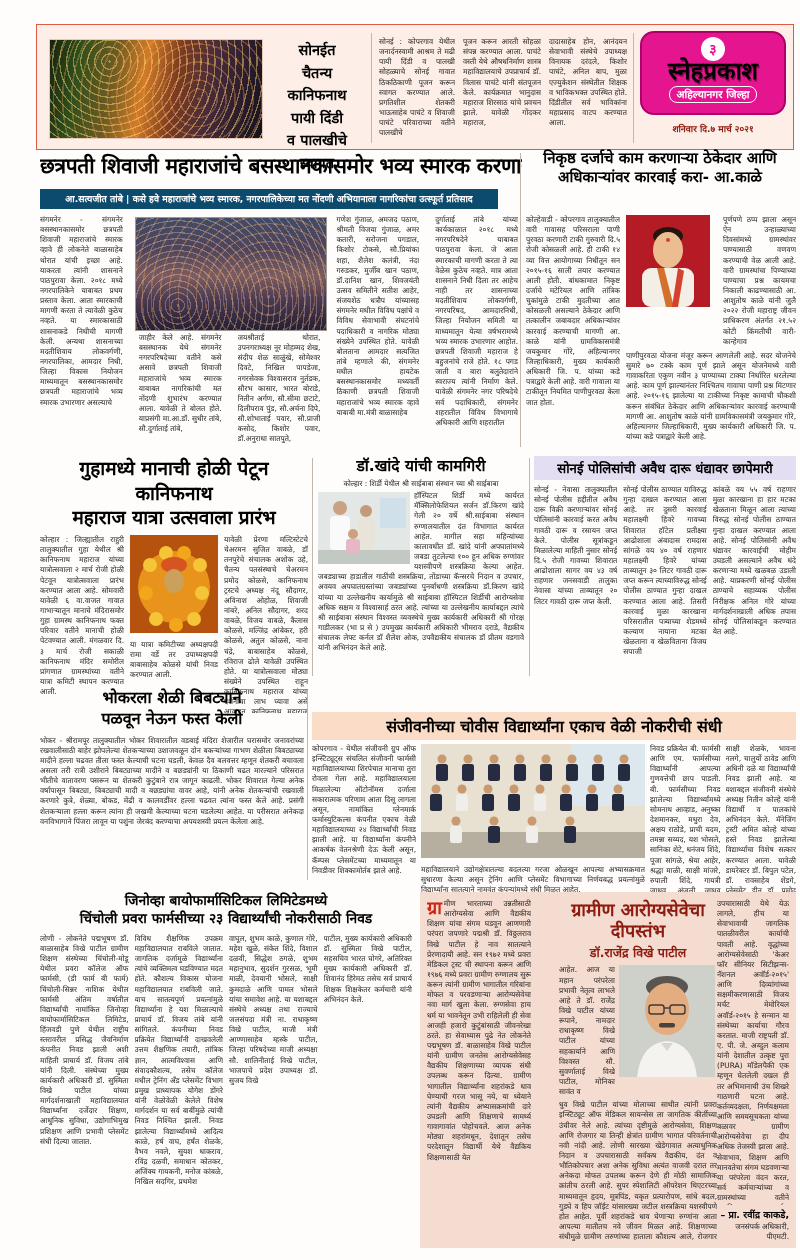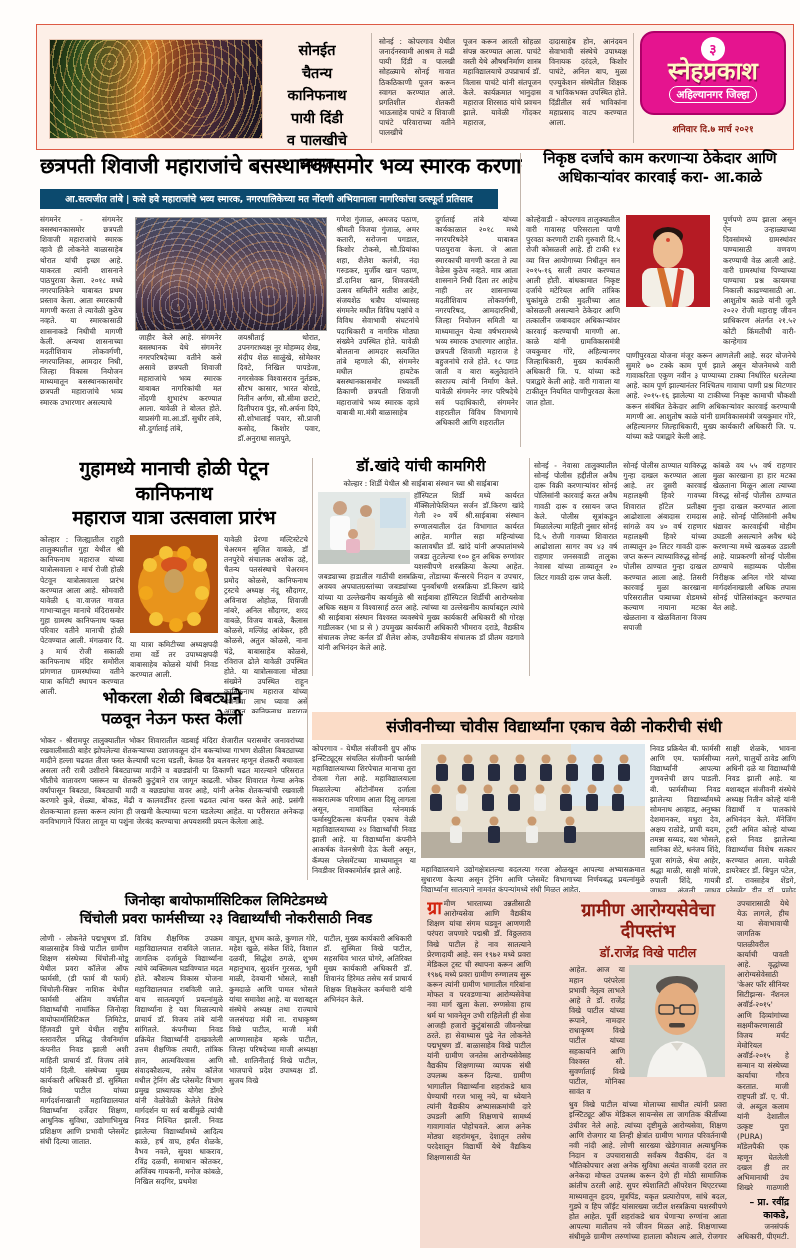--- a/index.html
+++ b/index.html
@@ -19,21 +19,21 @@
       repeating-radial-gradient(circle at 70% 60%, rgba(255,170,90,.3) 0 1.5px, transparent 1.5px 9px),
       linear-gradient(100deg,#16230f 0%,#2f4f1d 14%,#6e5a23 30%,#d27b28 44%,#7e3c22 58%,#472a3a 74%,#15121f 100%);}
   .hdr-title{left:230px;top:14px;width:100px;height:98px;font-size:14.5px;font-weight:bold;
              text-align:center;line-height:1.56;color:#000;}
   .hdr-col{top:12px;height:102px;}
   .mast-wrap{left:600px;top:6px;width:152px;text-align:center;}
   .mast-box{margin:0 auto;width:146px;height:84px;background:#e5148f;border-radius:14px;
             border:2px solid #ad0068;box-sizing:border-box;text-align:center;}
   .mast-circle{width:24px;height:24px;background:#fff;border-radius:50%;margin:4px auto 0;
                color:#e5148f;font-weight:bold;font-size:14px;line-height:24px;}
-  .mast-title{color:#fef9c3;font-size:24px;font-weight:bold;line-height:1.02;margin-top:-2px;
+  .mast-title{color:#000000;font-size:24px;font-weight:bold;line-height:1.02;margin-top:-2px;
               text-shadow:1px 1.5px 0 rgba(80,0,40,.55);}
   .mast-sub{display:inline-block;margin-top:2px;border:1.5px solid #fff;border-radius:8px;
             color:#fff;font-weight:bold;font-size:10.5px;padding:0 7px 1px;}
   .mast-date{margin-top:7px;color:#8e1b10;font-weight:bold;font-size:9px;}
 
   
   .h1{left:40px;top:151px;width:482px;font-size:21px;font-weight:bold;white-space:nowrap;
       overflow:hidden;letter-spacing:-.3px;color:#000;}
   .kale-head{left:524px;top:149px;width:272px;font-size:15px;font-weight:bold;text-align:center;
              line-height:1.28;color:#000;}
@@ -88,21 +88,21 @@
   .under-photo{margin-top:3px;}
   .artE-body .grow{flex:1;}
 
   
   .artF{left:40px;top:892px;width:372px;height:356px;}
   .artF .headM{font-size:13.8px;}
   .artF-body{display:flex;gap:6px;margin-top:6px;height:298px;}
   .artF-body .col{flex:1;}
   .artG{left:420px;top:892px;width:376px;height:356px;background:#f5dcd1;
         padding:7px;box-sizing:border-box;}
-  .g-flex{display:flex;gap:10px;height:100%;}
+  .g-flex{display:flex;gap:0;height:100%;}
   .g-left{width:104px;flex:0 0 auto;}
   .dropcap{float:left;color:#d2240f;font-weight:bold;font-size:18px;line-height:.95;padding-right:2px;}
   .g-center{width:158px;flex:0 0 auto;display:flex;flex-direction:column;margin-left:28px;}
   .g-head{font-size:18px;font-weight:bold;color:#8e1b10;text-align:center;line-height:1.18;}
   .g-author{font-size:12.5px;font-weight:bold;color:#8e1b10;text-align:center;margin:3px 0 4px;}
   .g-row{display:flex;gap:4px;}
   .g-beside{width:56px;flex:0 0 auto;}
   .g-photo{width:96px;height:112px;flex:0 0 auto;}
   .g-below{margin-top:3px;flex:1;}
   .g-right{flex:1;display:flex;flex-direction:column;}
@@ -218,20 +218,21 @@
         <circle cx="35" cy="42" r="5" fill="#cfa07e"></circle>
           <rect x="28" y="47" width="14" height="14" rx="3" fill="#e8b7c5"></rect>
       </svg>
       <span>हॉस्पिटल शिर्डी मध्ये कार्यरत मॅक्सिलोफेशियल सर्जन डॉ.किरण खांदे गेली २० वर्षे श्री.साईबाबा संस्थान रुग्णालयातील दंत विभागात कार्यरत आहेत. मागील सहा महिन्यांच्या कालावधीत डॉ. खांदे यांनी अपघातांमध्ये जबडा तुटलेल्या १०० हून अधिक रुग्णांवर यशस्वीपणे शस्त्रक्रिया केल्या आहेत. जबड्याच्या हाडातील गाठींची शस्त्रक्रिया, तोंडाच्या कॅन्सरचे निदान व उपचार, अवयव अपघातग्रस्तांच्या जबड्यांच्या पुनर्बांधणी शस्त्रक्रिया डॉ.किरण खांदे यांच्या या उल्लेखनीय कार्यामुळे श्री साईबाबा हॉस्पिटल शिर्डीची आरोग्यसेवा अधिक सक्षम व विश्वासार्ह ठरत आहे. त्यांच्या या उल्लेखनीय कार्याबद्दल त्यांचे श्री साईबाबा संस्थान विश्वस्त व्यवस्थेचे मुख्य कार्यकारी अधिकारी श्री गोरक्ष गाडीलकर (भा प्र से ) उपमुख्य कार्यकारी अधिकारी भीमराव दराडे, वैद्यकीय संचालक लेफ्ट कर्नल डॉ शैलेश ओक, उपवैद्यकीय संचालक डॉ प्रीतम वडगावे यांनी अभिनंदन केले आहे.</span>
     </div>
   </div>
 
   <div class="vsep" style="left:529px;top:458px;height:218px;"></div>
 
   <div class="abs artC">
+    <div class="artC-band">सोनई पोलिसांची अवैध दारू धंद्यावर छापेमारी</div>
     <div class="artC-body">
       <div class="col">सोनई - नेवासा तालुक्यातील सोनई पोलीस हद्दीतील अवैध दारू विक्री करणाऱ्यांवर सोनई पोलिसांनी कारवाई करत अवैध गावठी दारू व रसायन जप्त केले. पोलीस सूत्रांकडून मिळालेल्या माहिती नुसार सोनई दि.५ रोजी गावच्या शिवारात आढोशाला सागर वय ४३ वर्ष राहणार जनसवाडी तालुका नेवासा यांच्या ताब्यातून २० लिटर गावठी दारू जप्त केली.</div>
       <div class="col">सोनई पोलीस ठाण्यात याविरुद्ध गुन्हा दाखल करण्यात आला आहे. तर दुसरी कारवाई महालक्ष्मी हिवरे गावच्या शिवारात हॉटेल प्रतीक्ष्या आढोशाला अंबादास रामदास सांगळे वय ४० वर्ष राहणार महालक्ष्मी हिवरे यांच्या ताब्यातून ३० लिटर गावठी दारू जप्त करून त्याच्याविरुद्ध सोनई पोलीस ठाण्यात गुन्हा दाखल करण्यात आला आहे. तिसरी कारवाई मुळा कारखाना परिसरातील पत्र्याच्या शेडमध्ये कल्याण नायाना मटका खेळताना व खेळविताना विजय सपाजी</div>
       <div class="col">कांबळे वय ५५ वर्ष राहणार मुळा कारखाना हा हार मटका खेळताना मिळून आला त्याच्या विरुद्ध सोनई पोलीस ठाण्यात गुन्हा दाखल करण्यात आला आहे. सोनई पोलिसांनी अवैध धंद्यावर कारवाईची मोहीम उघडली असल्याने अवैध धंदे करणाऱ्या मध्ये खळबळ उडाली आहे. याप्रकरणी सोनई पोलीस ठाण्याचे सहाय्यक पोलीस निरीक्षक अनिल गोरे यांच्या मार्गदर्शनाखाली अधिक तपास सोनई पोलिसांकडून करण्यात येत आहे.</div>
     </div>
   </div>
 
   <div class="abs artD">
     <div class="headM pre" style="font-size:16px;">भोकरला शेळी बिबट्याने
 पळवून नेऊन फस्त केली</div>

